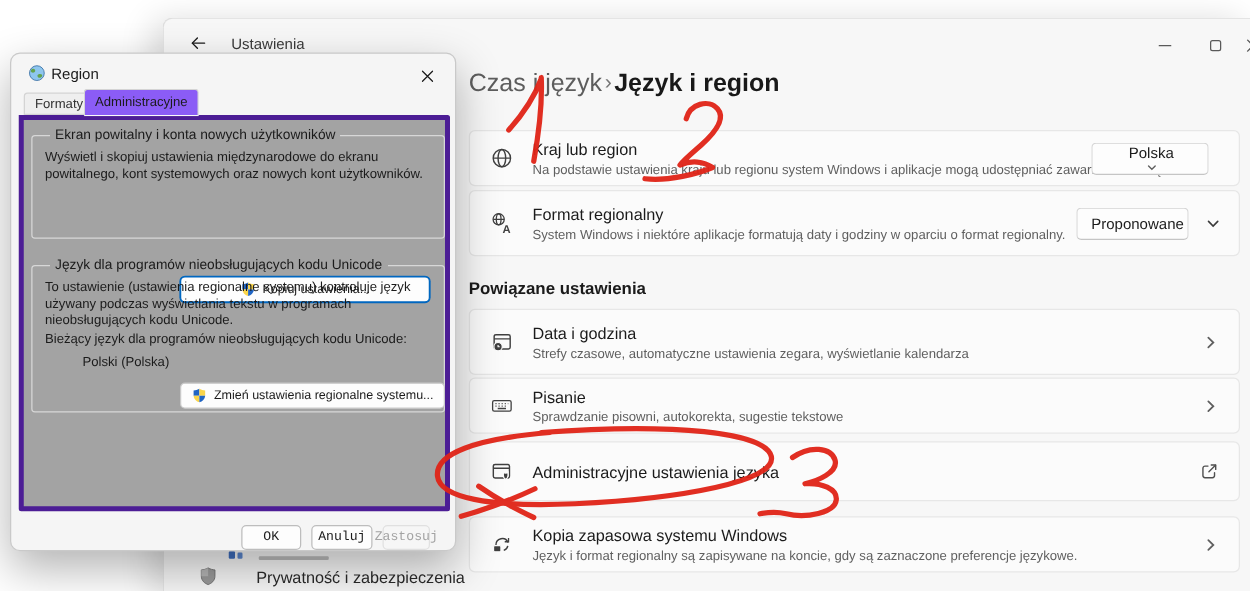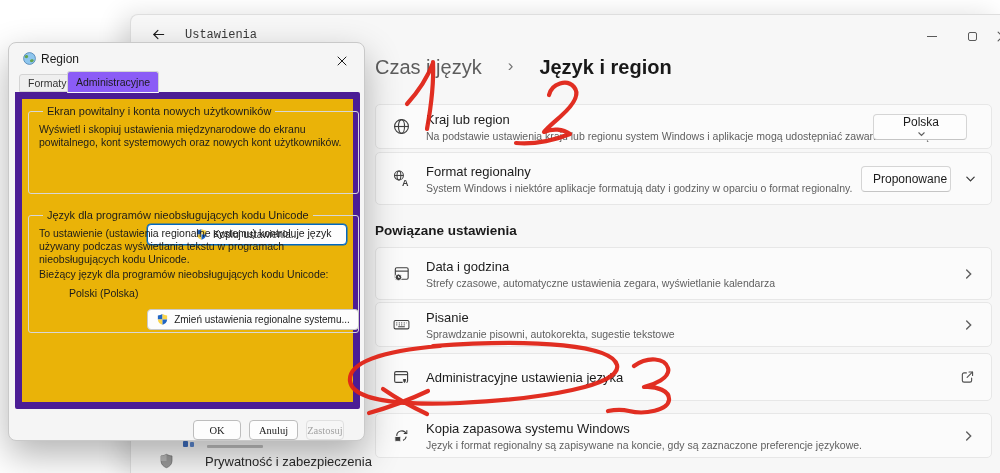--- a/index.html
+++ b/index.html
@@ -8,27 +8,27 @@
   #stage { position:relative; width:1000px; height:473px; overflow:hidden; background:#ffffff; }
 
   
   .settings-window {
     position:absolute; left:130px; top:14px; width:870px; height:459px;
     background:#f7f7f7; border:1px solid #dedede; border-right:none; border-bottom:none;
     border-radius:8px 0 0 0; box-shadow:-8px 2px 26px rgba(0,0,0,.14);
   }
   .sw-titlebar { position:absolute; left:0; top:0; width:100%; height:36px; }
   .back-btn { position:absolute; left:16px; top:8px; width:22px; height:22px; display:flex; align-items:center; justify-content:center; border-radius:4px; cursor:pointer; }
-  .sw-title { position:absolute; left:54px; top:13px; font-size:12px; color:#3a3a3a;font-family:Liberation Mono, monospace; }
+  .sw-title { position:absolute; left:54px; top:13px; font-size:12px; color:#3a3a3a; }
   .winctl { position:absolute; top:12px; display:flex; align-items:center; justify-content:center; width:30px; height:18px; }
   .winctl-min { left:786px; } .winctl-max { left:826px; } .winctl-close { left:856px; }
   .min-glyph { width:10px; height:0; border-top:1px solid #5a5a5a; }
   .max-glyph { width:9px; height:9px; border:1px solid #5a5a5a; border-radius:2px; }
 
-  .breadcrumb { position:absolute; left:244px; top:41px; font-size:20px; display:flex; align-items:flex-start; gap:26px; white-space:nowrap; }
+  .breadcrumb { position:absolute; left:244px; top:41px; font-size:20px; display:flex; align-items:flex-start; gap:2px; white-space:nowrap; }
   .bc-parent { color:#5d5d5d; }
   .bc-sep { color:#757575; font-size:17px; }
   .bc-current { color:#191919; font-weight:bold; }
 
   .card { position:absolute; left:244px; width:617px; background:#fbfbfb; border:1px solid #e7e7e7; border-radius:5px; }
   .row-inner { position:absolute; left:16px; top:0; bottom:0; display:flex; align-items:center; }
   .row-text { margin-left:15px; }
   .row-title { font-size:13px; color:#1b1b1b; }
   .row-sub { font-size:10.5px; color:#5f5f5f; margin-top:3px; white-space:nowrap; }
   .dropdown { position:absolute; top:50%; transform:translateY(-50%); height:26px; background:#fdfdfd; border:1px solid #d5d5d5; border-bottom-color:#c5c5c5; border-radius:4px; display:flex; align-items:center; justify-content:space-between; padding:0 9px 0 11px; font-size:12px; color:#1b1b1b; cursor:pointer; }
@@ -45,32 +45,32 @@
     position:absolute; left:8px; top:42px; width:357px; height:399px;
     background:#f5f5f5; border:1px solid #c9c9c9; border-radius:8px;
     box-shadow:0 14px 36px rgba(0,0,0,.30); z-index:10; font-size:11px;
   }
   .rd-title { position:absolute; left:32px; top:9px; font-size:12px; color:#1b1b1b; }
   .rd-icon { position:absolute; left:13px; top:8px; }
   .rd-close { position:absolute; right:10px; top:7px; width:24px; height:22px; display:flex; align-items:center; justify-content:center; border-radius:4px; cursor:pointer; }
   .tab { position:absolute; font-size:10.5px; padding:0 8px; display:flex; align-items:center; justify-content:center; border:1px solid #d4d4d4; border-radius:3px 3px 0 0; cursor:pointer; }
   .tab-inactive { left:10px; top:31px; height:18px; background:#efefef; color:#333; }
   .tab-active { left:58px; top:28px; height:22px; background:#8b5cf6; border-bottom-color:#fafafa; z-index:3; }
-  .tab-page { position:absolute; left:6px; top:49px; width:345px; height:317px; background:#eab308; border:7px solid #4c1d95; border-radius:0 2px 2px 2px; z-index:2;text-decoration:underline; }
+  .tab-page { position:absolute; left:6px; top:49px; width:345px; height:317px; background:#a3a3a3; border:4px solid #4c1d95; border-radius:0 2px 2px 2px; z-index:2;text-decoration:underline; }
   fieldset.groupbox { position:absolute; border:1px solid #d7d7d7; border-radius:3px; padding:6px 10px 8px 10px; }
   fieldset.groupbox legend { font-size:11px; padding:0 4px; margin-left:4px; color:#1b1b1b; }
   .gb-welcome { left:6px; top:6px; width:331px; height:89px; }
   .gb-unicode { left:6px; top:110px; width:331px; height:124px; }
   .gb-text { font-size:10.5px; line-height:13px; color:#1b1b1b; width:308px; }
   .gb-text-nowrap { white-space:nowrap; }
   .current-lang { margin:6px 0 0 30px; font-size:10.5px; }
   .shield-btn { position:absolute; display:inline-flex; align-items:center; justify-content:center; gap:5px; height:21px; background:#fdfdfd; border:1px solid #c9c9c9; border-radius:4px; font-size:10px; color:#1b1b1b; cursor:pointer; font-family:"Liberation Sans", sans-serif; }
   .btn-copy { left:118px; top:107px; width:200px; border-color:#0067c0; box-shadow:0 0 0 .5px #0067c0; }
   .btn-change { left:118px; top:88px; width:212px; }
-  .dlg-btn { position:absolute; top:377px; height:20px; background:#fdfdfd; border:1px solid #bdbdbd; border-radius:4px; font-size:10.5px; display:flex; align-items:center; justify-content:center; cursor:pointer; color:#1b1b1b; font-family:Liberation Serif, serif; }
+  .dlg-btn { position:absolute; top:377px; height:20px; background:#fdfdfd; border:1px solid #bdbdbd; border-radius:4px; font-size:10.5px; display:flex; align-items:center; justify-content:center; cursor:pointer; color:#1b1b1b; font-family:Liberation Mono, monospace; }
   .btn-ok { left:184px; width:48px; }
   .btn-cancel { left:240px; width:49px; }
   .btn-apply { left:297px; width:38px; background:#f6f6f6; border-color:#e0e0e0; color:#a3a3a3; cursor:default; }
 
   
   .anno { position:absolute; left:0; top:0; z-index:50; pointer-events:none; }
 </style>
 </head>
 <body>
 

